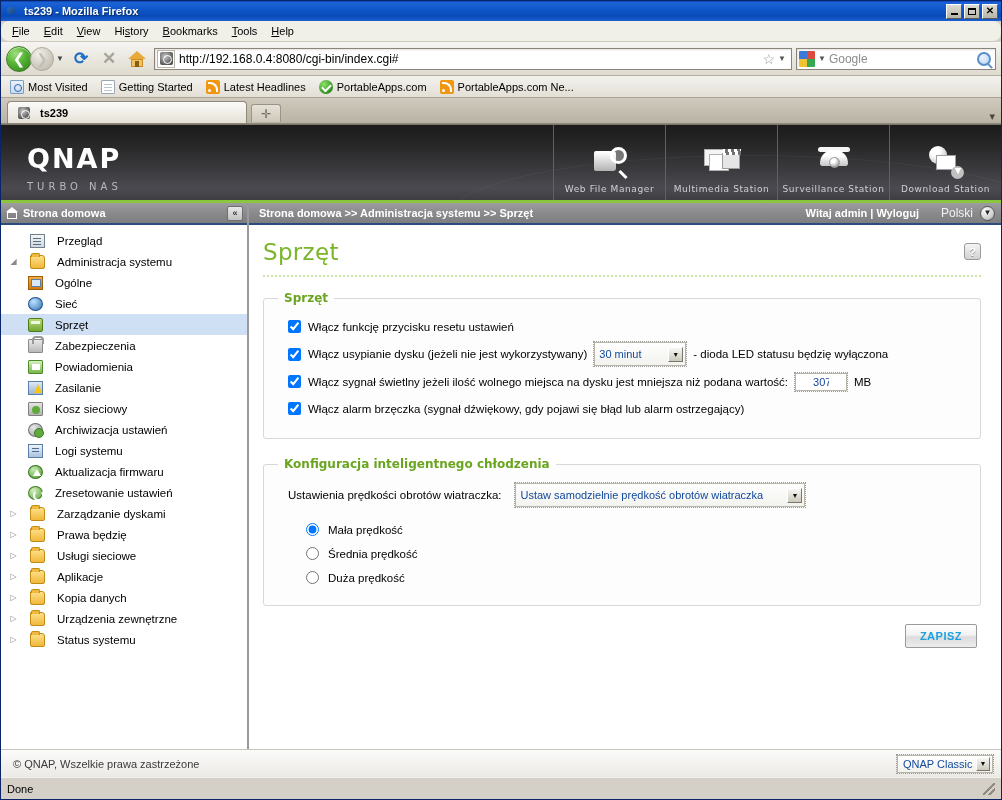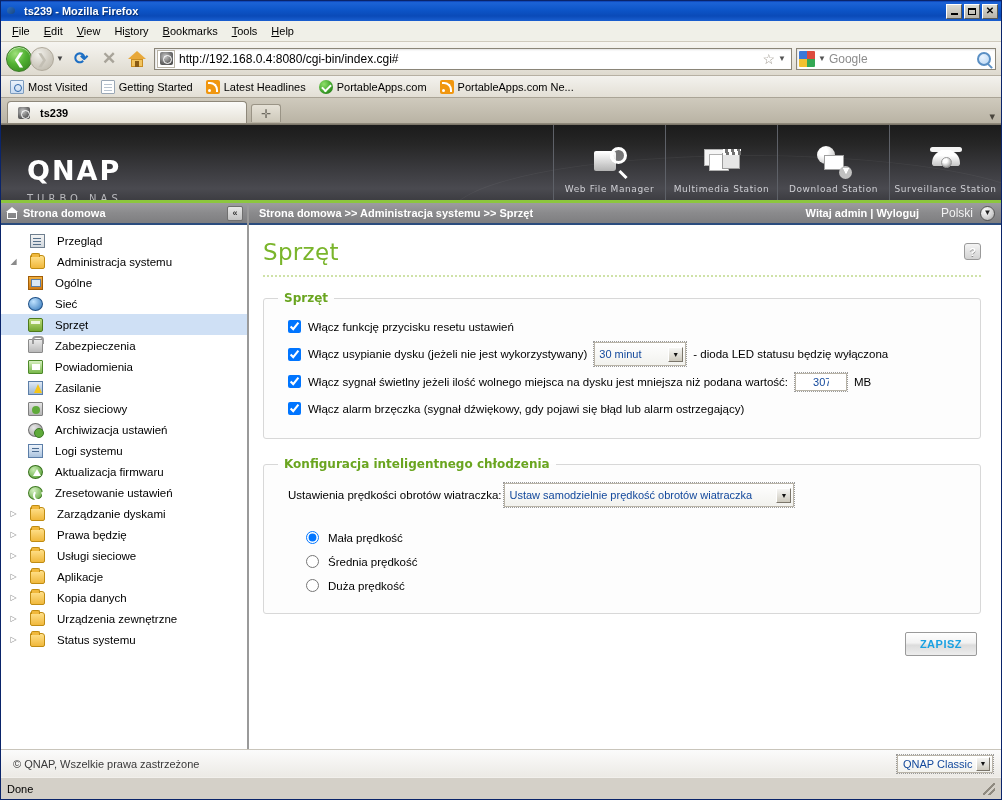--- a/index.html
+++ b/index.html
@@ -60,20 +60,21 @@
   .glyph-min { width:7px; height:2px; background:#000; margin-top:6px; }
   .glyph-max { width:8px; height:7px; border:1px solid #000; border-top-width:2px; }
   .glyph-close { font-size:10px; font-weight:bold; }
 
   
   .menubar {
     height: 21px; background: #f0f0e8;
     border-bottom: 1px solid #cfcabd;
     display:flex; align-items:center; padding-left:4px;
     flex: 0 0 auto;
+    border-radius: 8px;
   }
   .menu-item {
     font-size: 11px; color:#000; padding: 2px 7px; cursor:default;
   }
   .menu-item u { text-decoration: underline; }
 
   
   .navbar {
     height: 34px; background: linear-gradient(to bottom,#f6f5f1,#dedacf);
     border-bottom: 1px solid #b6b0a3;
@@ -239,21 +240,21 @@
     width:120%; height:220%;
     border-radius:50%;
     border:1px solid rgba(255,255,255,.07);
   }
   .qbanner::after{
     content:""; position:absolute; right:-5%; top:40%;
     width:60%; height:160%;
     border-radius:50%;
     border:1px solid rgba(255,255,255,.05);
   }
-  .qlogo-wrap { padding:20px 0 0 26px; position:relative; z-index:2;margin-top:12px;}
+  .qlogo-wrap { padding:20px 0 0 26px; position:relative; z-index:2;}
   .qlogo {
     font-size:27px; font-weight:bold; color:#fff; letter-spacing:2px;
     font-family:"DejaVu Sans", sans-serif;
     line-height:1;
   }
   .qsub {
     margin-top:9px; font-size:10px; color:#b9b9bd; letter-spacing:4px;
     font-family:"DejaVu Sans", sans-serif;
   }
   .qnav {
@@ -435,22 +436,22 @@
     display:flex;align-items:center;justify-content:center;
     font-size:7px;color:#111;
   }
   .txtin {
     width:52px;height:18px;border:1px solid #b9b4a8;background:#fff;
     font-size:11px;color:#12489c; padding:0 17px;
     font-family:"Liberation Sans",sans-serif;
     outline:1px dotted #9a9a9a;
   }
   .fanrow {
-    display:flex; align-items:center; gap:3px; font-size:11.5px; color:#000;
-    margin:6px 0 20px 10px;
+    display:flex; align-items:center; gap:14px; font-size:11.5px; color:#000;
+    margin:6px 0 12px 10px;
   }
   .radiorow {
     display:flex; align-items:center; gap:9px; font-size:11.5px; color:#000;
     margin:3px 0 3px 28px; min-height:21px;
   }
   input.rd { width:13px;height:13px;margin:0;flex:0 0 13px;}
   .savebar { display:flex; justify-content:flex-end; padding-right:4px; }
   .save-btn {
     min-width:72px; height:24px; padding:0 14px;
     border:1px solid #9a9a9a; border-radius:2px;
@@ -623,34 +624,34 @@
         </div>
         <div class="qnav-item">
           <span class="qnav-ico ico-mm">
               <i class="pic"></i>
               <i class="pic2"></i>
               <i class="clap"></i>
             </span>
           <span class="qnav-label">Multimedia Station</span>
         </div>
         <div class="qnav-item">
+          <span class="qnav-ico ico-sv">
+              <i class="base"></i>
+              <i class="dome"></i>
+              <i class="lens"></i>
+            </span>
+          <span class="qnav-label">Surveillance Station</span>
+        </div>
+        <div class="qnav-item">
           <span class="qnav-ico ico-dl">
               <i class="globe"></i>
               <i class="screen"></i>
               <i class="arrow"></i>
             </span>
           <span class="qnav-label">Download Station</span>
-        </div>
-        <div class="qnav-item">
-          <span class="qnav-ico ico-sv">
-              <i class="base"></i>
-              <i class="dome"></i>
-              <i class="lens"></i>
-            </span>
-          <span class="qnav-label">Surveillance Station</span>
         </div>
       </div>
     </div>
 
     <div class="mainrow">
 
       <div class="sidebar">
         <div class="side-head">
           <span class="home-ico">
               <i class="r"></i>

